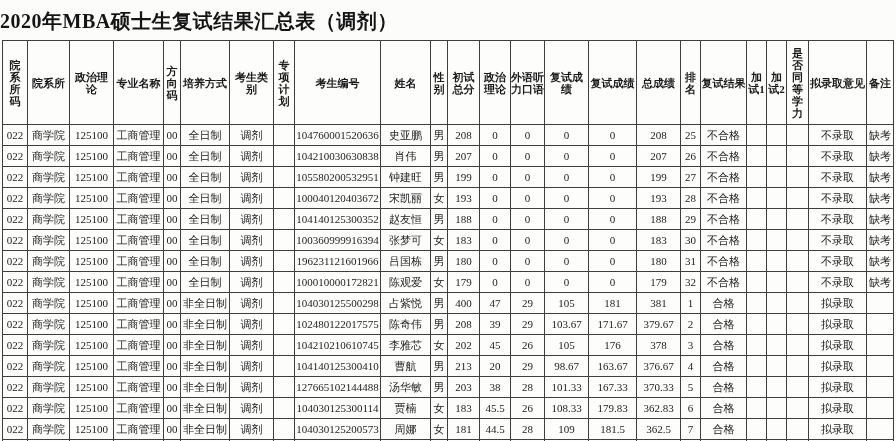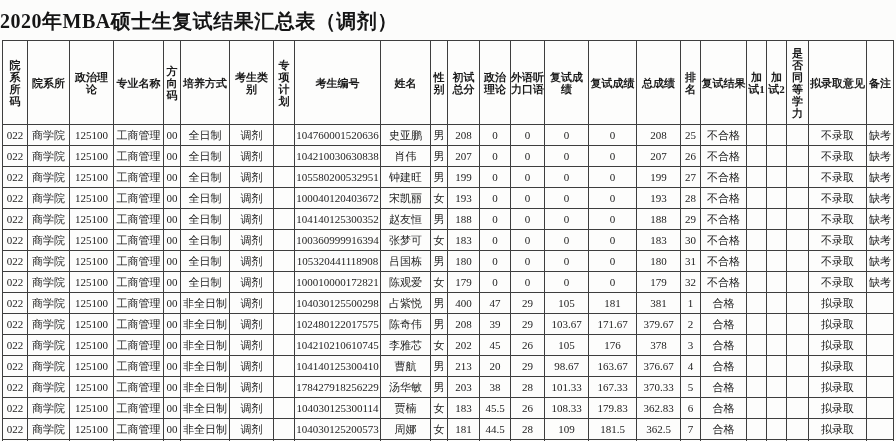--- a/index.html
+++ b/index.html
@@ -271,21 +271,21 @@
       </tr>
       <tr>
         <td>022</td>
         <td>商学院</td>
         <td>125100</td>
         <td>工商管理</td>
         <td>00</td>
         <td>全日制</td>
         <td>调剂</td>
         <td></td>
-        <td>105320441118908</td>
+        <td>196231121601966</td>
         <td>吕国栋</td>
         <td>男</td>
         <td>180</td>
         <td>0</td>
         <td>0</td>
         <td>0</td>
         <td>0</td>
         <td>180</td>
         <td>31</td>
         <td>不合格</td>
@@ -427,21 +427,21 @@
       </tr>
       <tr>
         <td>022</td>
         <td>商学院</td>
         <td>125100</td>
         <td>工商管理</td>
         <td>00</td>
         <td>非全日制</td>
         <td>调剂</td>
         <td></td>
-        <td>178427918256229</td>
+        <td>127665102144488</td>
         <td>汤华敏</td>
         <td>男</td>
         <td>203</td>
         <td>38</td>
         <td>28</td>
         <td>101.33</td>
         <td>167.33</td>
         <td>370.33</td>
         <td>5</td>
         <td>合格</td>

